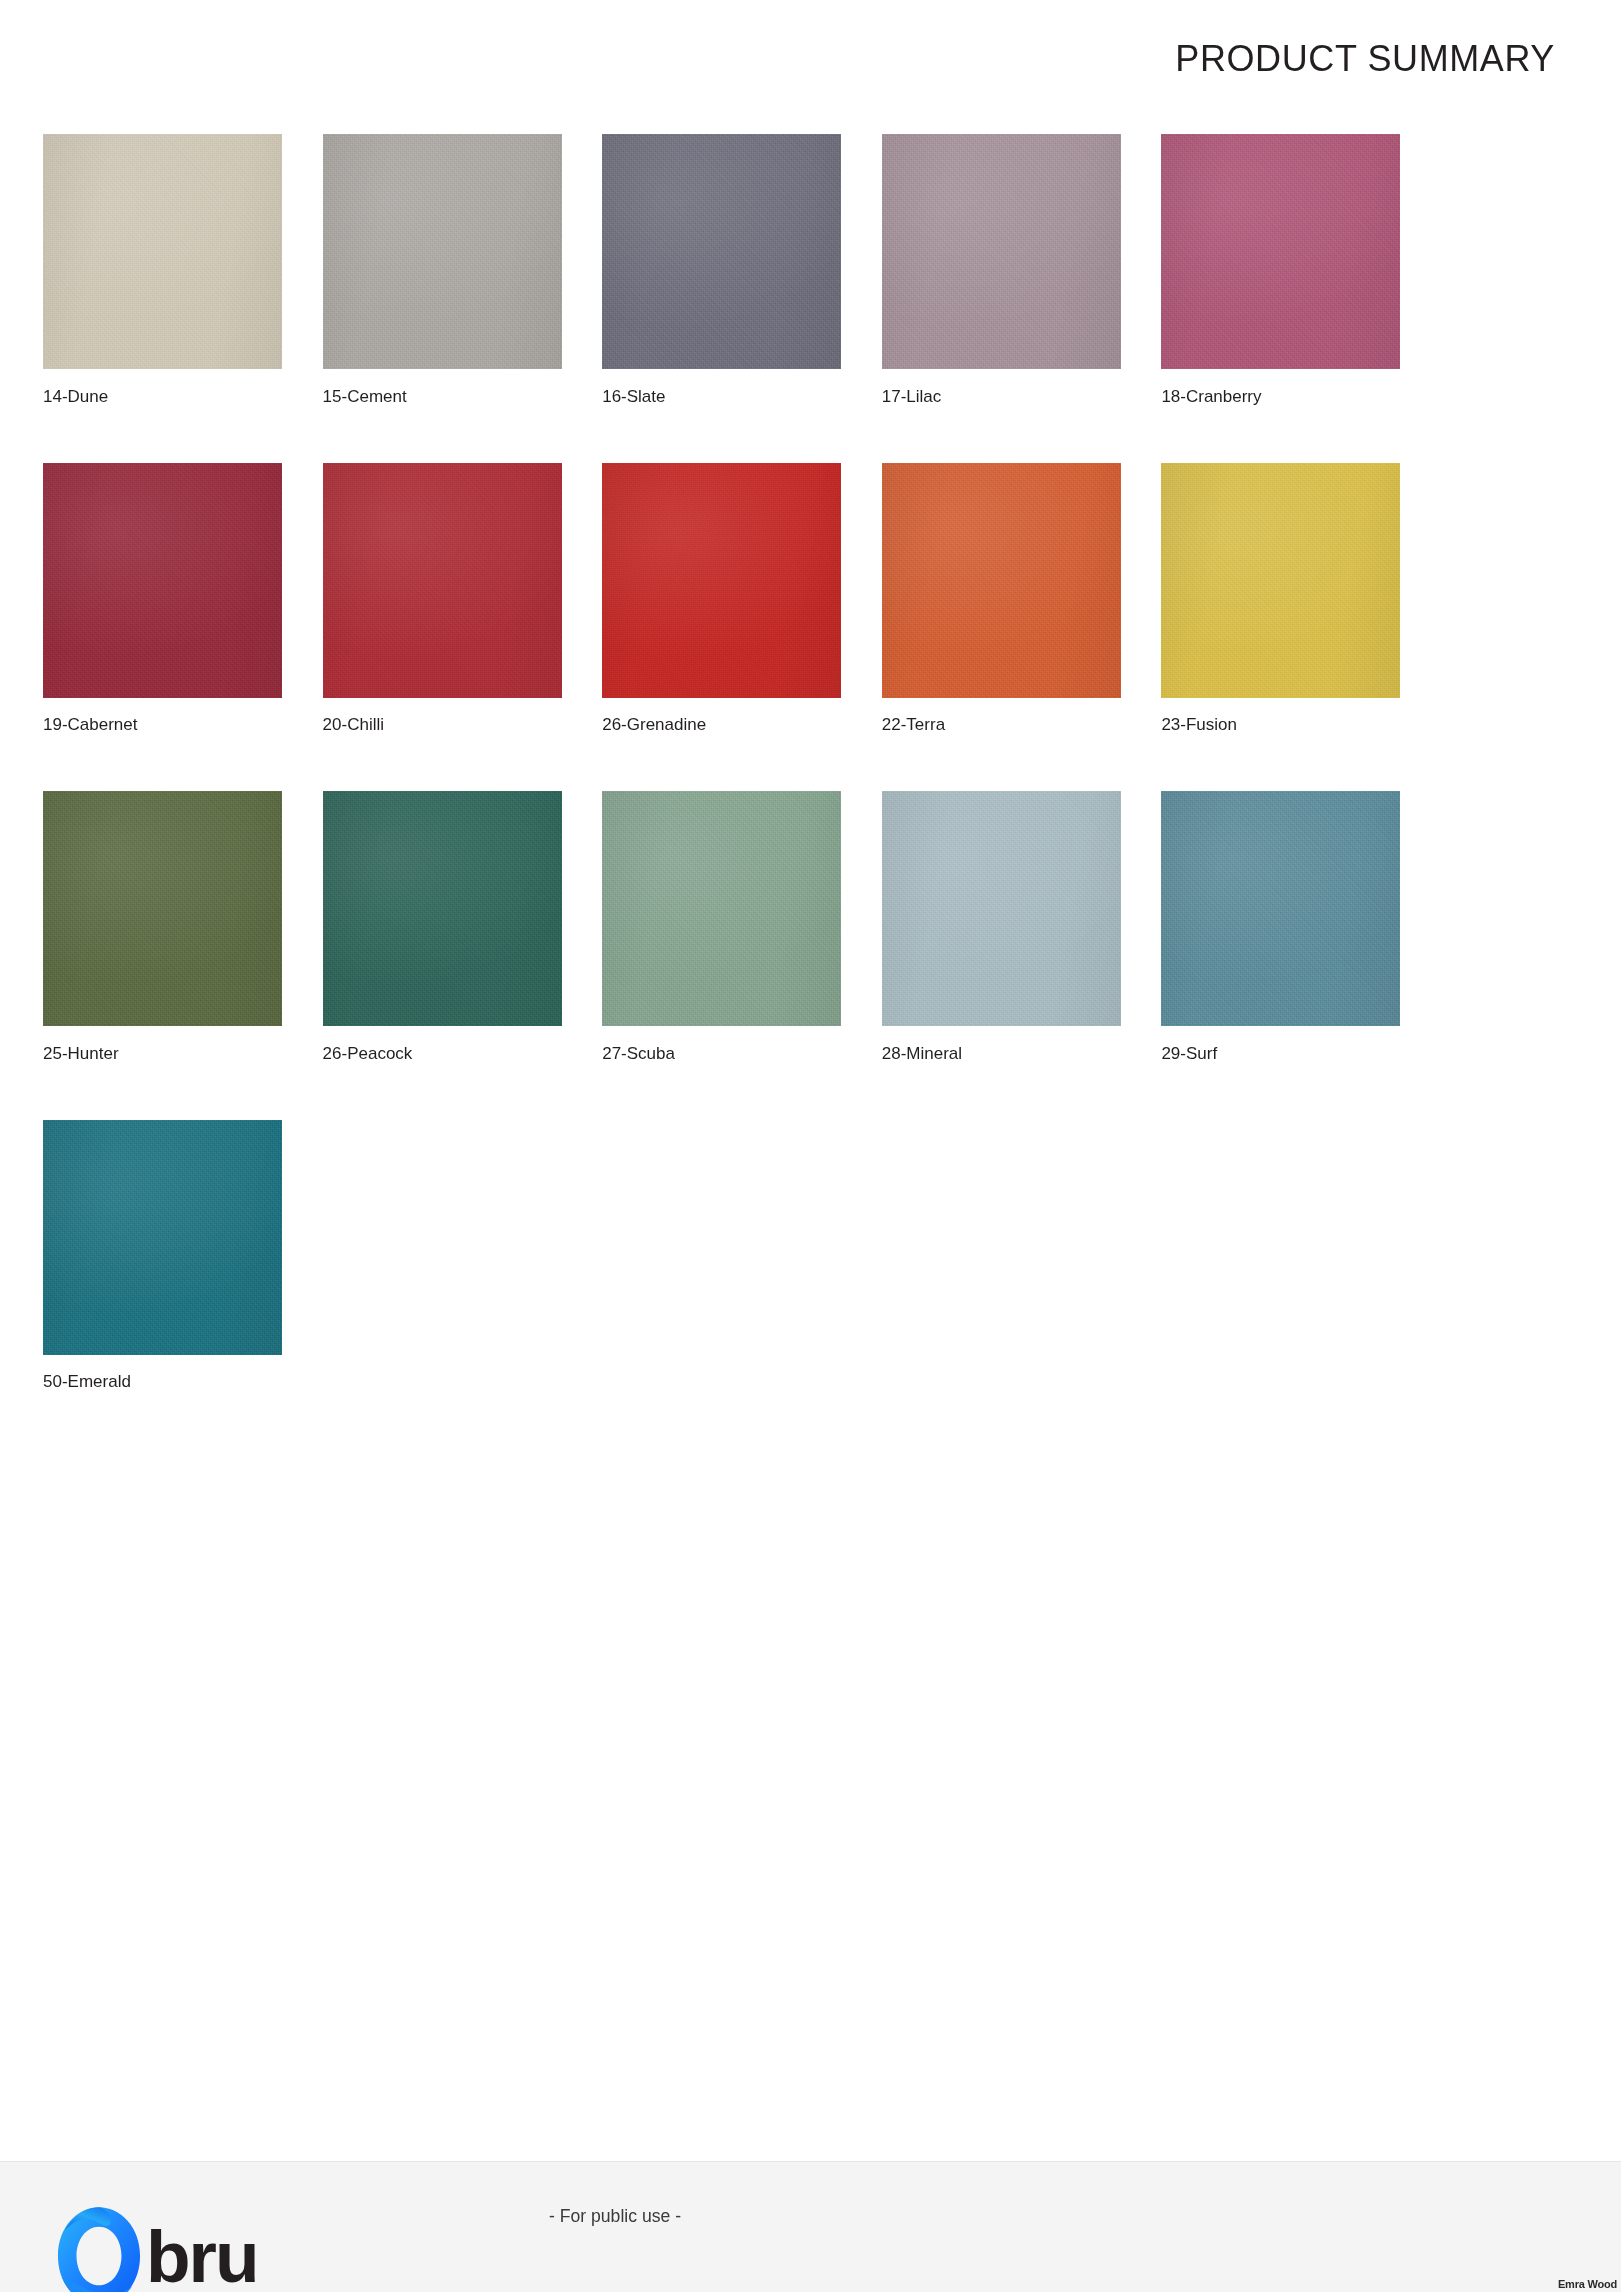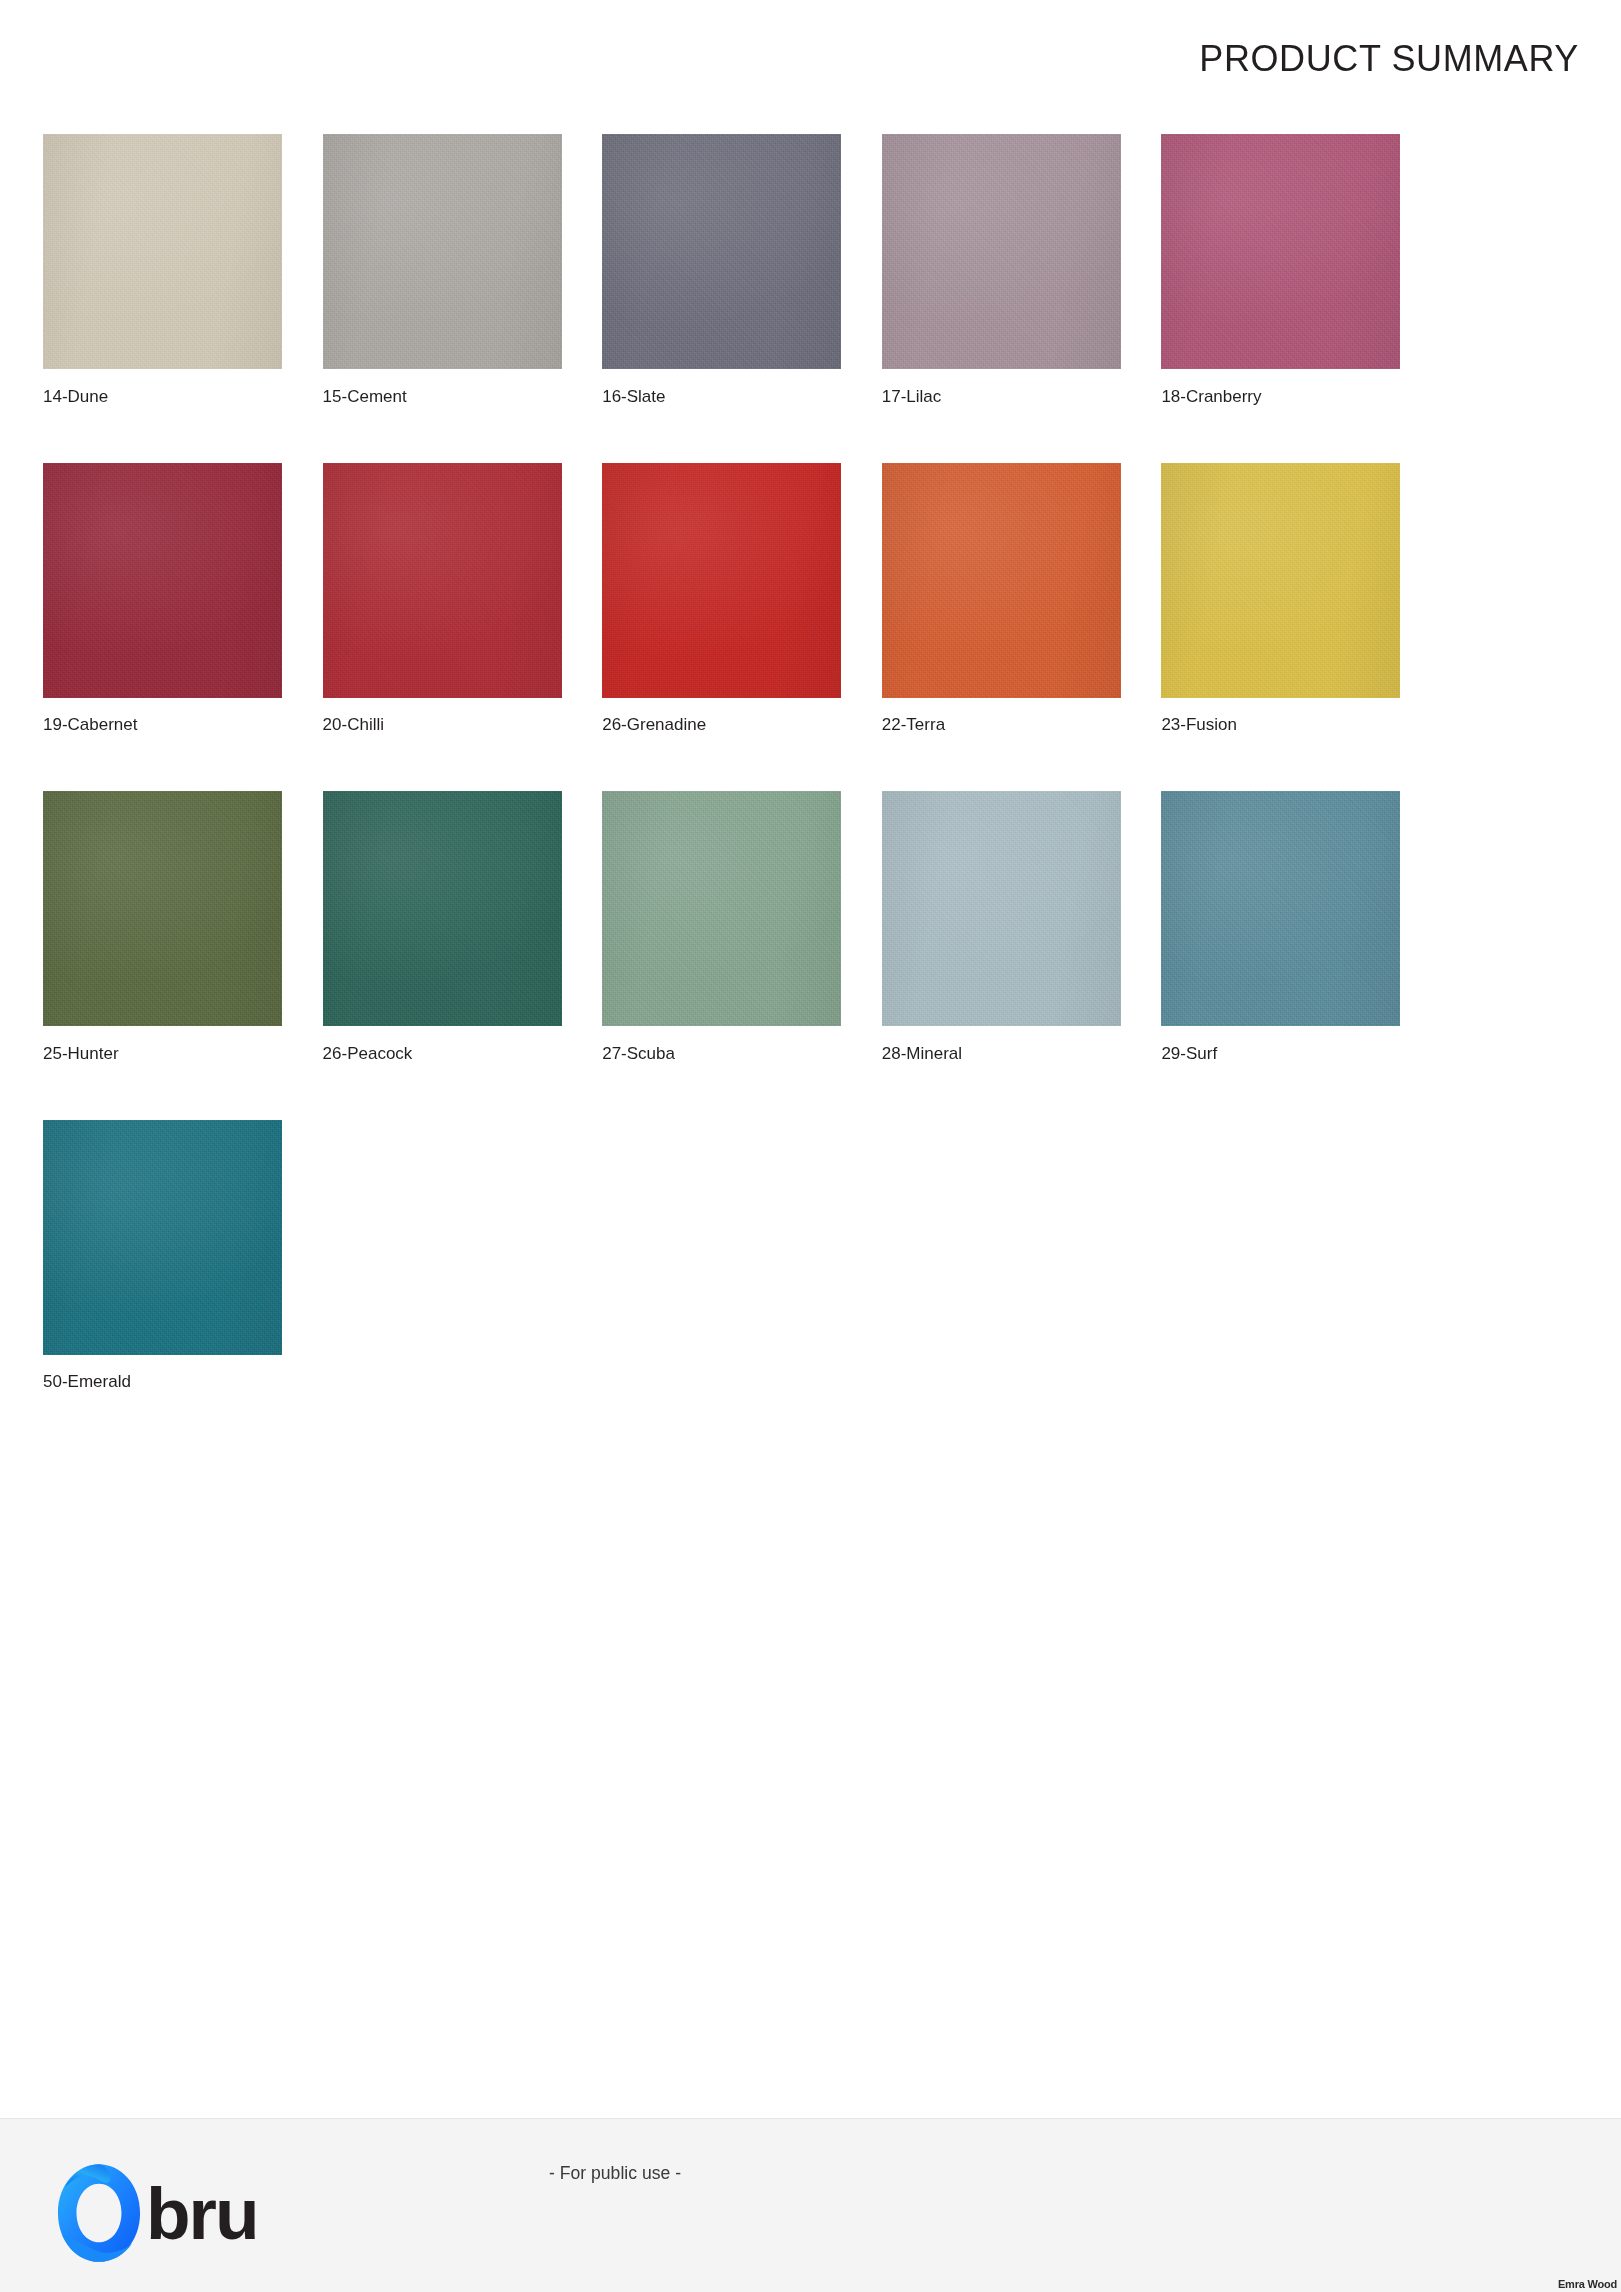--- a/index.html
+++ b/index.html
@@ -13,21 +13,21 @@
   }
 
   
   .page-header{
     position:absolute;
     top:0; left:0; right:0;
     height:118px;
     display:flex;
     align-items:center;
     justify-content:flex-end;
-    padding-right:42px;
+    padding-right:66px;
   }
   .page-title{
     font-size:36px;
     font-weight:400;
     letter-spacing:0.6px;
     color:#231f20;
     white-space:nowrap;
   }
 
   
@@ -74,21 +74,21 @@
     font-size:17px;
     line-height:1;
     color:#231f20;
     white-space:nowrap;
   }
 
   
   .page-footer{
     position:absolute;
     left:0; right:0; bottom:0;
-    height:175px;
+    height:132px;
     background:#f4f4f4;
     border-top:1px solid #e6e6e6;
   }
   .footer-logo{
     position:absolute;
     left:56px;
     top:43px;
     display:flex;
     align-items:center;
     gap:3.9px;

